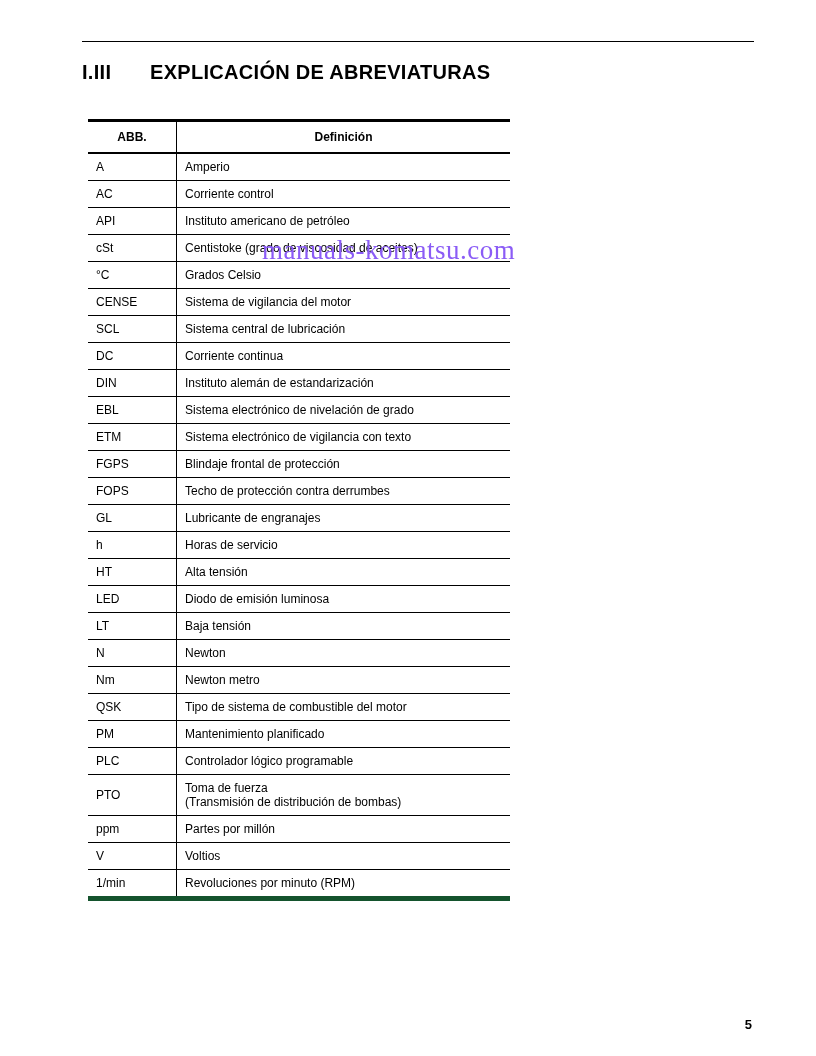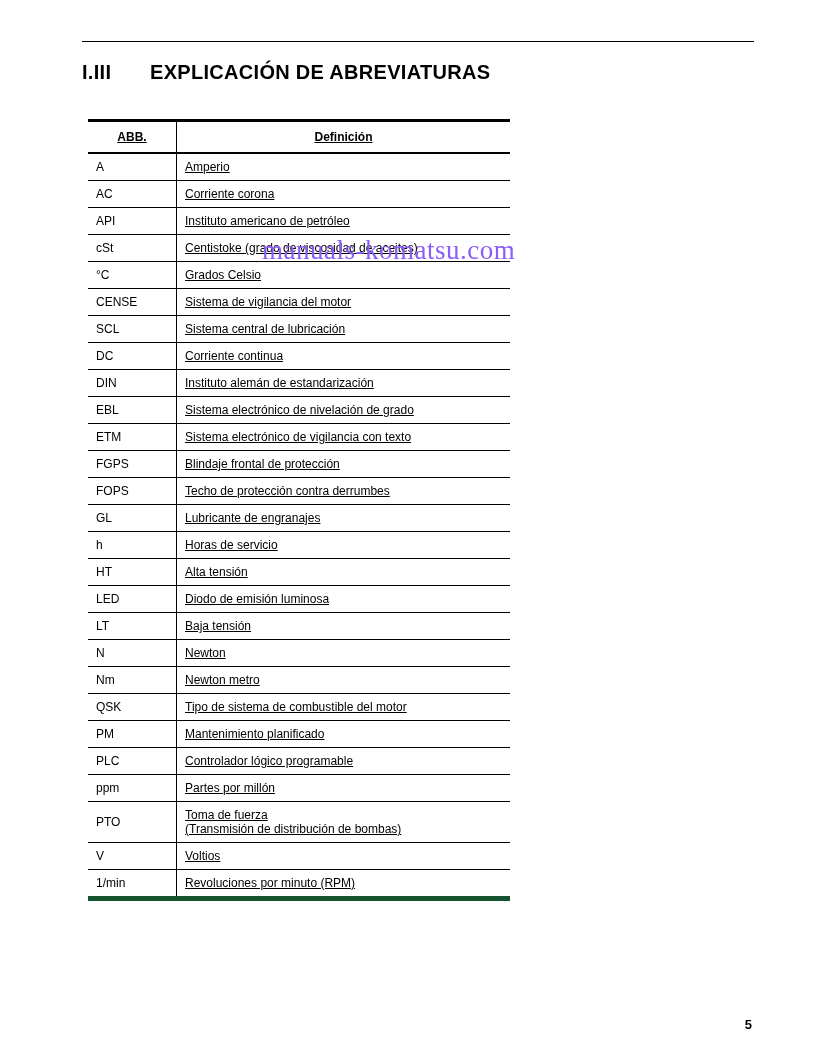--- a/index.html
+++ b/index.html
@@ -51,34 +51,32 @@
   table.abbrev-table td.col-abb {
     width: 80px;
     border-right: 1px solid #000;
   }
   table.abbrev-table thead th {
     border-top: 3px solid #000;
     border-bottom: 2px solid #000;
     font-weight: bold;
     text-align: center;
     padding: 8px 4px;
-    text-decoration: underline;
   }
   table.abbrev-table tbody td {
     border-bottom: 1px solid #000;
     padding: 6px 8px;
     vertical-align: middle;
     line-height: 14px;
   }
   table.abbrev-table tbody tr:last-child td {
     border-bottom: 5px solid #14532d;
   }
   td.col-def {
     white-space: pre-line;
-    text-decoration: underline;
   }
   .watermark {
     position: absolute;
     left: 262px;
     top: 235px;
     font-family: "Liberation Serif", serif;
     font-size: 27px;
     font-weight: 500;
     color: #8b5cf6;
     letter-spacing: 0.5px;
@@ -108,21 +106,21 @@
         <th class="col-def">Definición</th>
       </tr>
     </thead>
     <tbody>
         <tr>
           <td class="col-abb">A</td>
           <td class="col-def">Amperio</td>
         </tr>
         <tr>
           <td class="col-abb">AC</td>
-          <td class="col-def">Corriente corona</td>
+          <td class="col-def">Corriente control</td>
         </tr>
         <tr>
           <td class="col-abb">API</td>
           <td class="col-def">Instituto americano de petróleo</td>
         </tr>
         <tr>
           <td class="col-abb">cSt</td>
           <td class="col-def">Centistoke (grado de viscosidad de aceites)</td>
         </tr>
         <tr>
@@ -193,31 +191,31 @@
           <td class="col-abb">QSK</td>
           <td class="col-def">Tipo de sistema de combustible del motor</td>
         </tr>
         <tr>
           <td class="col-abb">PM</td>
           <td class="col-def">Mantenimiento planificado</td>
         </tr>
         <tr>
           <td class="col-abb">PLC</td>
           <td class="col-def">Controlador lógico programable</td>
-        </tr>
-        <tr>
-          <td class="col-abb">ppm</td>
-          <td class="col-def">Partes por millón</td>
         </tr>
         <tr>
           <td class="col-abb">PTO</td>
           <td class="col-def">Toma de fuerza
 (Transmisión de distribución de bombas)</td>
         </tr>
         <tr>
+          <td class="col-abb">ppm</td>
+          <td class="col-def">Partes por millón</td>
+        </tr>
+        <tr>
           <td class="col-abb">V</td>
           <td class="col-def">Voltios</td>
         </tr>
         <tr>
           <td class="col-abb">1/min</td>
           <td class="col-def">Revoluciones por minuto (RPM)</td>
         </tr>
       </tbody>
   </table>
 

